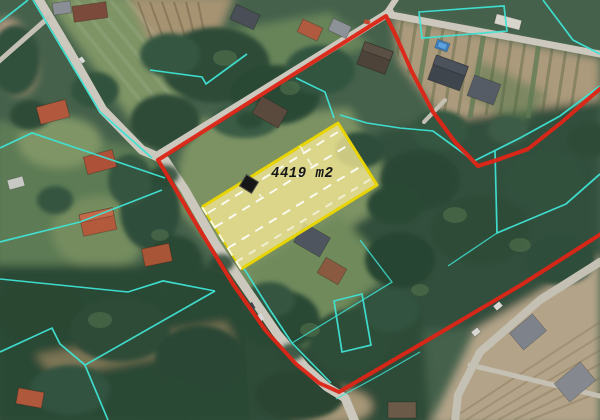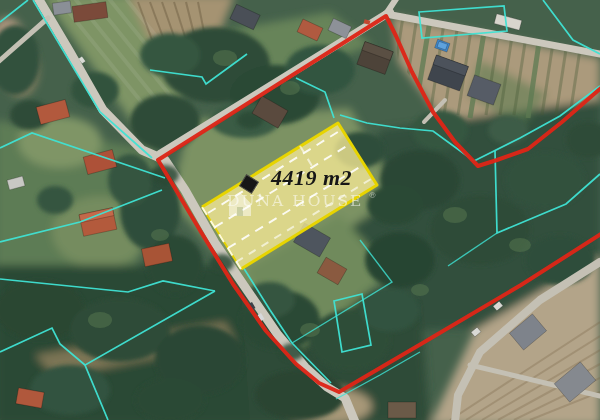--- a/index.html
+++ b/index.html
@@ -9,22 +9,22 @@
   .cyan-fine{stroke:var(--cadastral-cyan,#3fe3d4);fill:none;stroke-width:1.4;opacity:.8;}
   .red-line{stroke:var(--boundary-red,#dd2517);fill:none;stroke-width:4;stroke-linejoin:round;stroke-linecap:round;opacity:.96;}
   .parcel-shape{fill:var(--parcel-fill,#f2e794);fill-opacity:.8;stroke:none;}
   .parcel-edge{stroke:var(--parcel-border,#e7d400);fill:none;stroke-width:3;stroke-linejoin:round;}
   .parcel-edge-thin{stroke:var(--parcel-border,#e7d400);fill:none;stroke-width:2;}
   .white-dash{stroke:var(--dash-white,#ffffff);fill:none;stroke-width:2;stroke-dasharray:9 7;opacity:.88;}
   .white-dash-soft{stroke:var(--dash-white,#ffffff);fill:none;stroke-width:2;stroke-dasharray:8 7;opacity:.6;}
   .marker-shape{fill:var(--marker-black,#161616);stroke:#4a4a44;stroke-width:1;}
   .road{stroke:#ccc8bd;fill:none;stroke-linecap:round;stroke-linejoin:round;}
   .road2{stroke:#c4c0b4;fill:none;stroke-linecap:round;stroke-linejoin:round;}
-  .area-label{position:absolute;left:271px;top:165px;font-family:Liberation Serif, serif;
-    font-style:italic;font-weight:700;font-size:22px;letter-spacing:.5px;
+  .area-label{position:absolute;left:271px;top:165px;font-family:Liberation Mono, monospace;
+    font-style:italic;font-weight:700;font-size:14px;letter-spacing:.5px;
     color:var(--marker-black,#161616);white-space:nowrap;}
   .watermark{position:absolute;left:227px;top:192px;display:flex;align-items:center;gap:5px;
     color:rgba(255,255,255,.55);font-family:"DejaVu Serif",serif;font-size:15.5px;
     letter-spacing:2px;white-space:nowrap;}
   .watermark .wm-reg{font-size:8px;vertical-align:super;position:relative;top:-6px;letter-spacing:0;}
   .wm-icon{opacity:.5;}
 </style>
 </head>
 <body>
 
@@ -315,22 +315,13 @@
       <path class="red-line" d="M601,88 L562,122 L528,149 L497,160 L478,166 L455,142 L433,112 L412,72 L396,36 L386,16 L158,160 L173,185 L201,232 L233,284 L266,331 L296,364 L319,383 L339,392 L421,344 L521,285 L601,234"></path>
     </g>
 
     <g transform="translate(249,184) rotate(32)">
       <rect class="marker-shape" x="-7" y="-6.5" width="14" height="13"></rect>
     </g>
   </svg>
 
   <div class="area-label">4419 m2</div>
 
-  <div class="watermark">
-    <svg class="wm-icon" width="26" height="26" viewBox="0 0 26 26">
-      <path d="M2,13 L13,2 L24,13 L24,24 L2,24 Z" fill="#ffffff"></path>
-      <path d="M2,13 L13,2 L24,13" fill="none" stroke="#ffffff" stroke-width="2"></path>
-      <rect x="10" y="15" width="6" height="9" fill="rgba(120,150,120,.5)"></rect>
-    </svg>
-    <span>DUNA HOUSE</span>
-      <span class="wm-reg">®</span>
-  </div>
 </div>
 
 </body></html>

